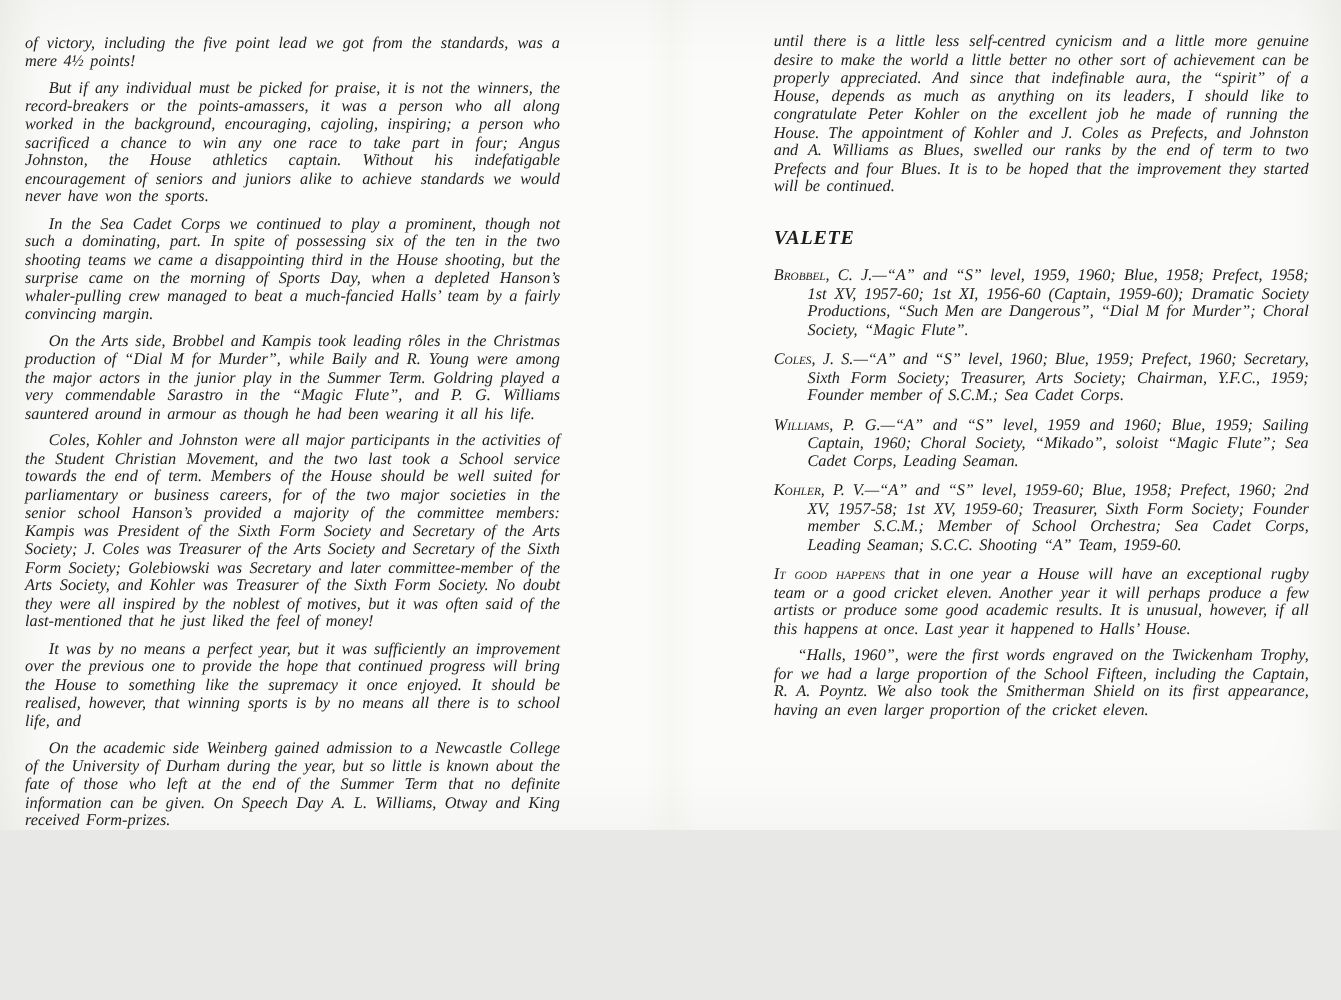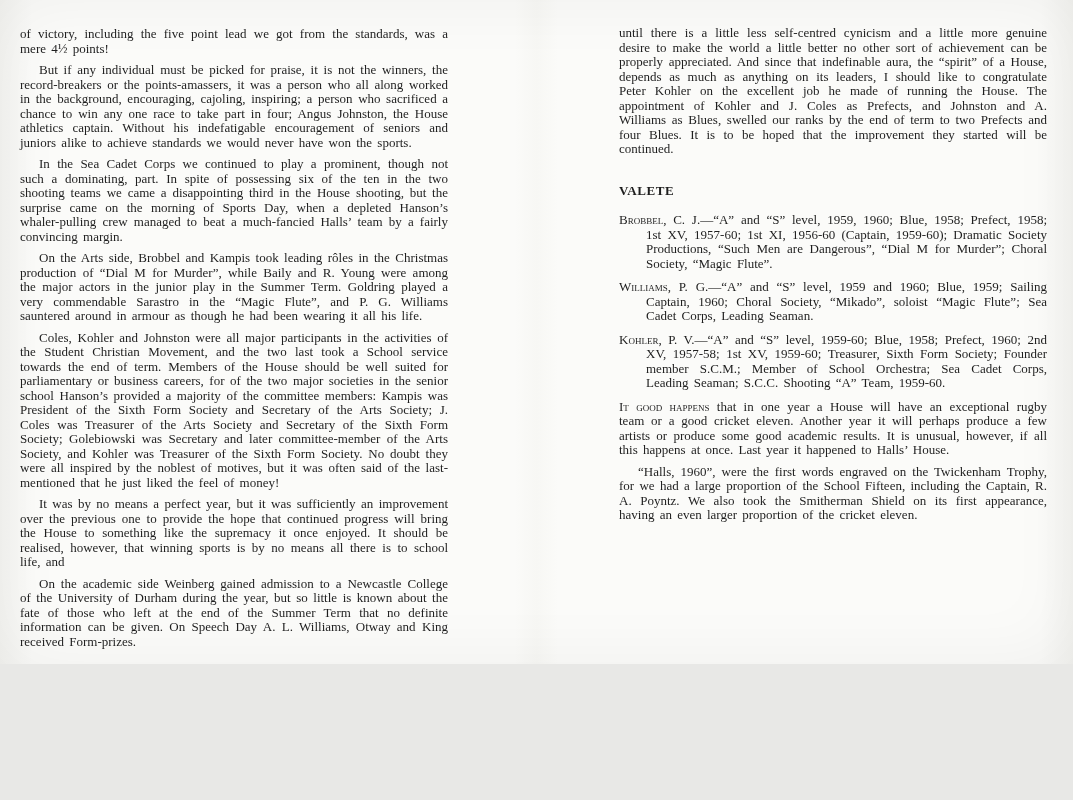--- a/index.html
+++ b/index.html
@@ -9,20 +9,21 @@
   }
   .spread {
     position: relative;
     width: 1073px;
     height: 664px;
     background: linear-gradient(90deg, #f4f4f1 0%, #fbfbf9 3%, #fbfbf9 48%, #f7f7f4 50%, #fbfbf9 52%, #fbfbf9 97%, #f4f4f1 100%);
     box-shadow: inset 0 0 70px rgba(0,0,0,0.05);
     font-family: "Liberation Serif", serif;
     color: #1e1e1e;
     overflow: hidden;
+    font-style: italic;
   }
   .column {
     position: absolute;
     width: 428px;
     text-align: justify;
     font-size: 13px;
     line-height: 14.5px;
     word-spacing: 2px;
   }
   .column-left  { left: 20px;  top: 27px; }
@@ -35,21 +36,21 @@
   .signature {
     margin: 3px 0 0 0;
     text-align: right;
     padding-right: 24px;
     font-variant: small-caps;
     letter-spacing: 0.8px;
     word-spacing: 3px;
   }
   .section-heading {
     font-weight: bold;
-    font-size: 13px;
+    font-size: 16px;
     letter-spacing: 0.6px;
     margin: 27px 0 15px 0;
     text-align: left;
     text-indent: 0;
   }
   .section-heading.halls { margin-top: 54px; }
   .valete-entry {
     margin: 0 0 9px 0;
     padding-left: 27px;
     text-indent: -27px;
@@ -78,20 +79,21 @@
     <p class="para">On the academic side Weinberg gained admission to a Newcastle College of the University of Durham during the year, but so little is known about the fate of those who left at the end of the Summer Term that no definite information can be given. On Speech Day A. L. Williams, Otway and King received Form-prizes.</p>
   </div>
   <div class="page-number page-number-left">10</div>
 
   <div class="column column-right">
     <p class="para continuation">until there is a little less self-centred cynicism and a little more genuine desire to make the world a little better no other sort of achievement can be properly appreciated.  And since that indefinable aura, the “spirit” of a House, depends as much as anything on its leaders, I should like to congratulate Peter Kohler on the excellent job he made of running the House.  The appointment of Kohler and J. Coles as Prefects, and Johnston and A. Williams as Blues, swelled our ranks by the end of term to two Prefects and four Blues.  It is to be hoped that the improvement they started will be continued.</p>
 
     <p class="section-heading">VALETE</p>
 
     <p class="valete-entry"><span class="sc">Brobbel, C. J.</span><span>—“A” and “S” level, 1959, 1960;  Blue, 1958; Prefect, 1958;  1st XV, 1957-60;  1st XI, 1956-60 (Captain, 1959-60);  Dramatic Society Productions, “Such Men are Dangerous”, “Dial M for Murder”;  Choral Society, “Magic Flute”.</span></p>
+    <p class="valete-entry"><span class="sc">Coles, J. S.</span><span>—“A” and “S” level, 1960;  Blue, 1959;  Prefect, 1960; Secretary, Sixth Form Society;  Treasurer, Arts Society; Chairman, Y.F.C., 1959;  Founder member of S.C.M.;  Sea Cadet Corps.</span></p>
     <p class="valete-entry"><span class="sc">Williams, P. G.</span><span>—“A” and “S” level, 1959 and 1960;  Blue, 1959; Sailing Captain, 1960;  Choral Society, “Mikado”, soloist “Magic Flute”;  Sea Cadet Corps, Leading Seaman.</span></p>
     <p class="valete-entry"><span class="sc">Kohler, P. V.</span><span>—“A” and “S” level, 1959-60;  Blue, 1958;  Prefect, 1960;  2nd XV, 1957-58;  1st XV, 1959-60;  Treasurer, Sixth Form Society;  Founder member S.C.M.;  Member of School Orchestra;  Sea Cadet Corps, Leading Seaman;  S.C.C. Shooting “A” Team, 1959-60.</span></p>
 
 
     <p class="para continuation"><span class="sc">It good happens</span><span> that in one year a House will have an exceptional rugby team or a good cricket eleven.  Another year it will perhaps produce a few artists or produce some good academic results.  It is unusual, however, if all this happens at once.  Last year it happened to Halls’ House.</span></p>
     <p class="para">“Halls, 1960”, were the first words engraved on the Twickenham Trophy, for we had a large proportion of the School Fifteen, including the Captain, R. A. Poyntz.  We also took the Smitherman Shield on its first appearance, having an even larger proportion of the cricket eleven.</p>
   </div>
   <div class="page-number page-number-right">10</div>
 
 </div>

